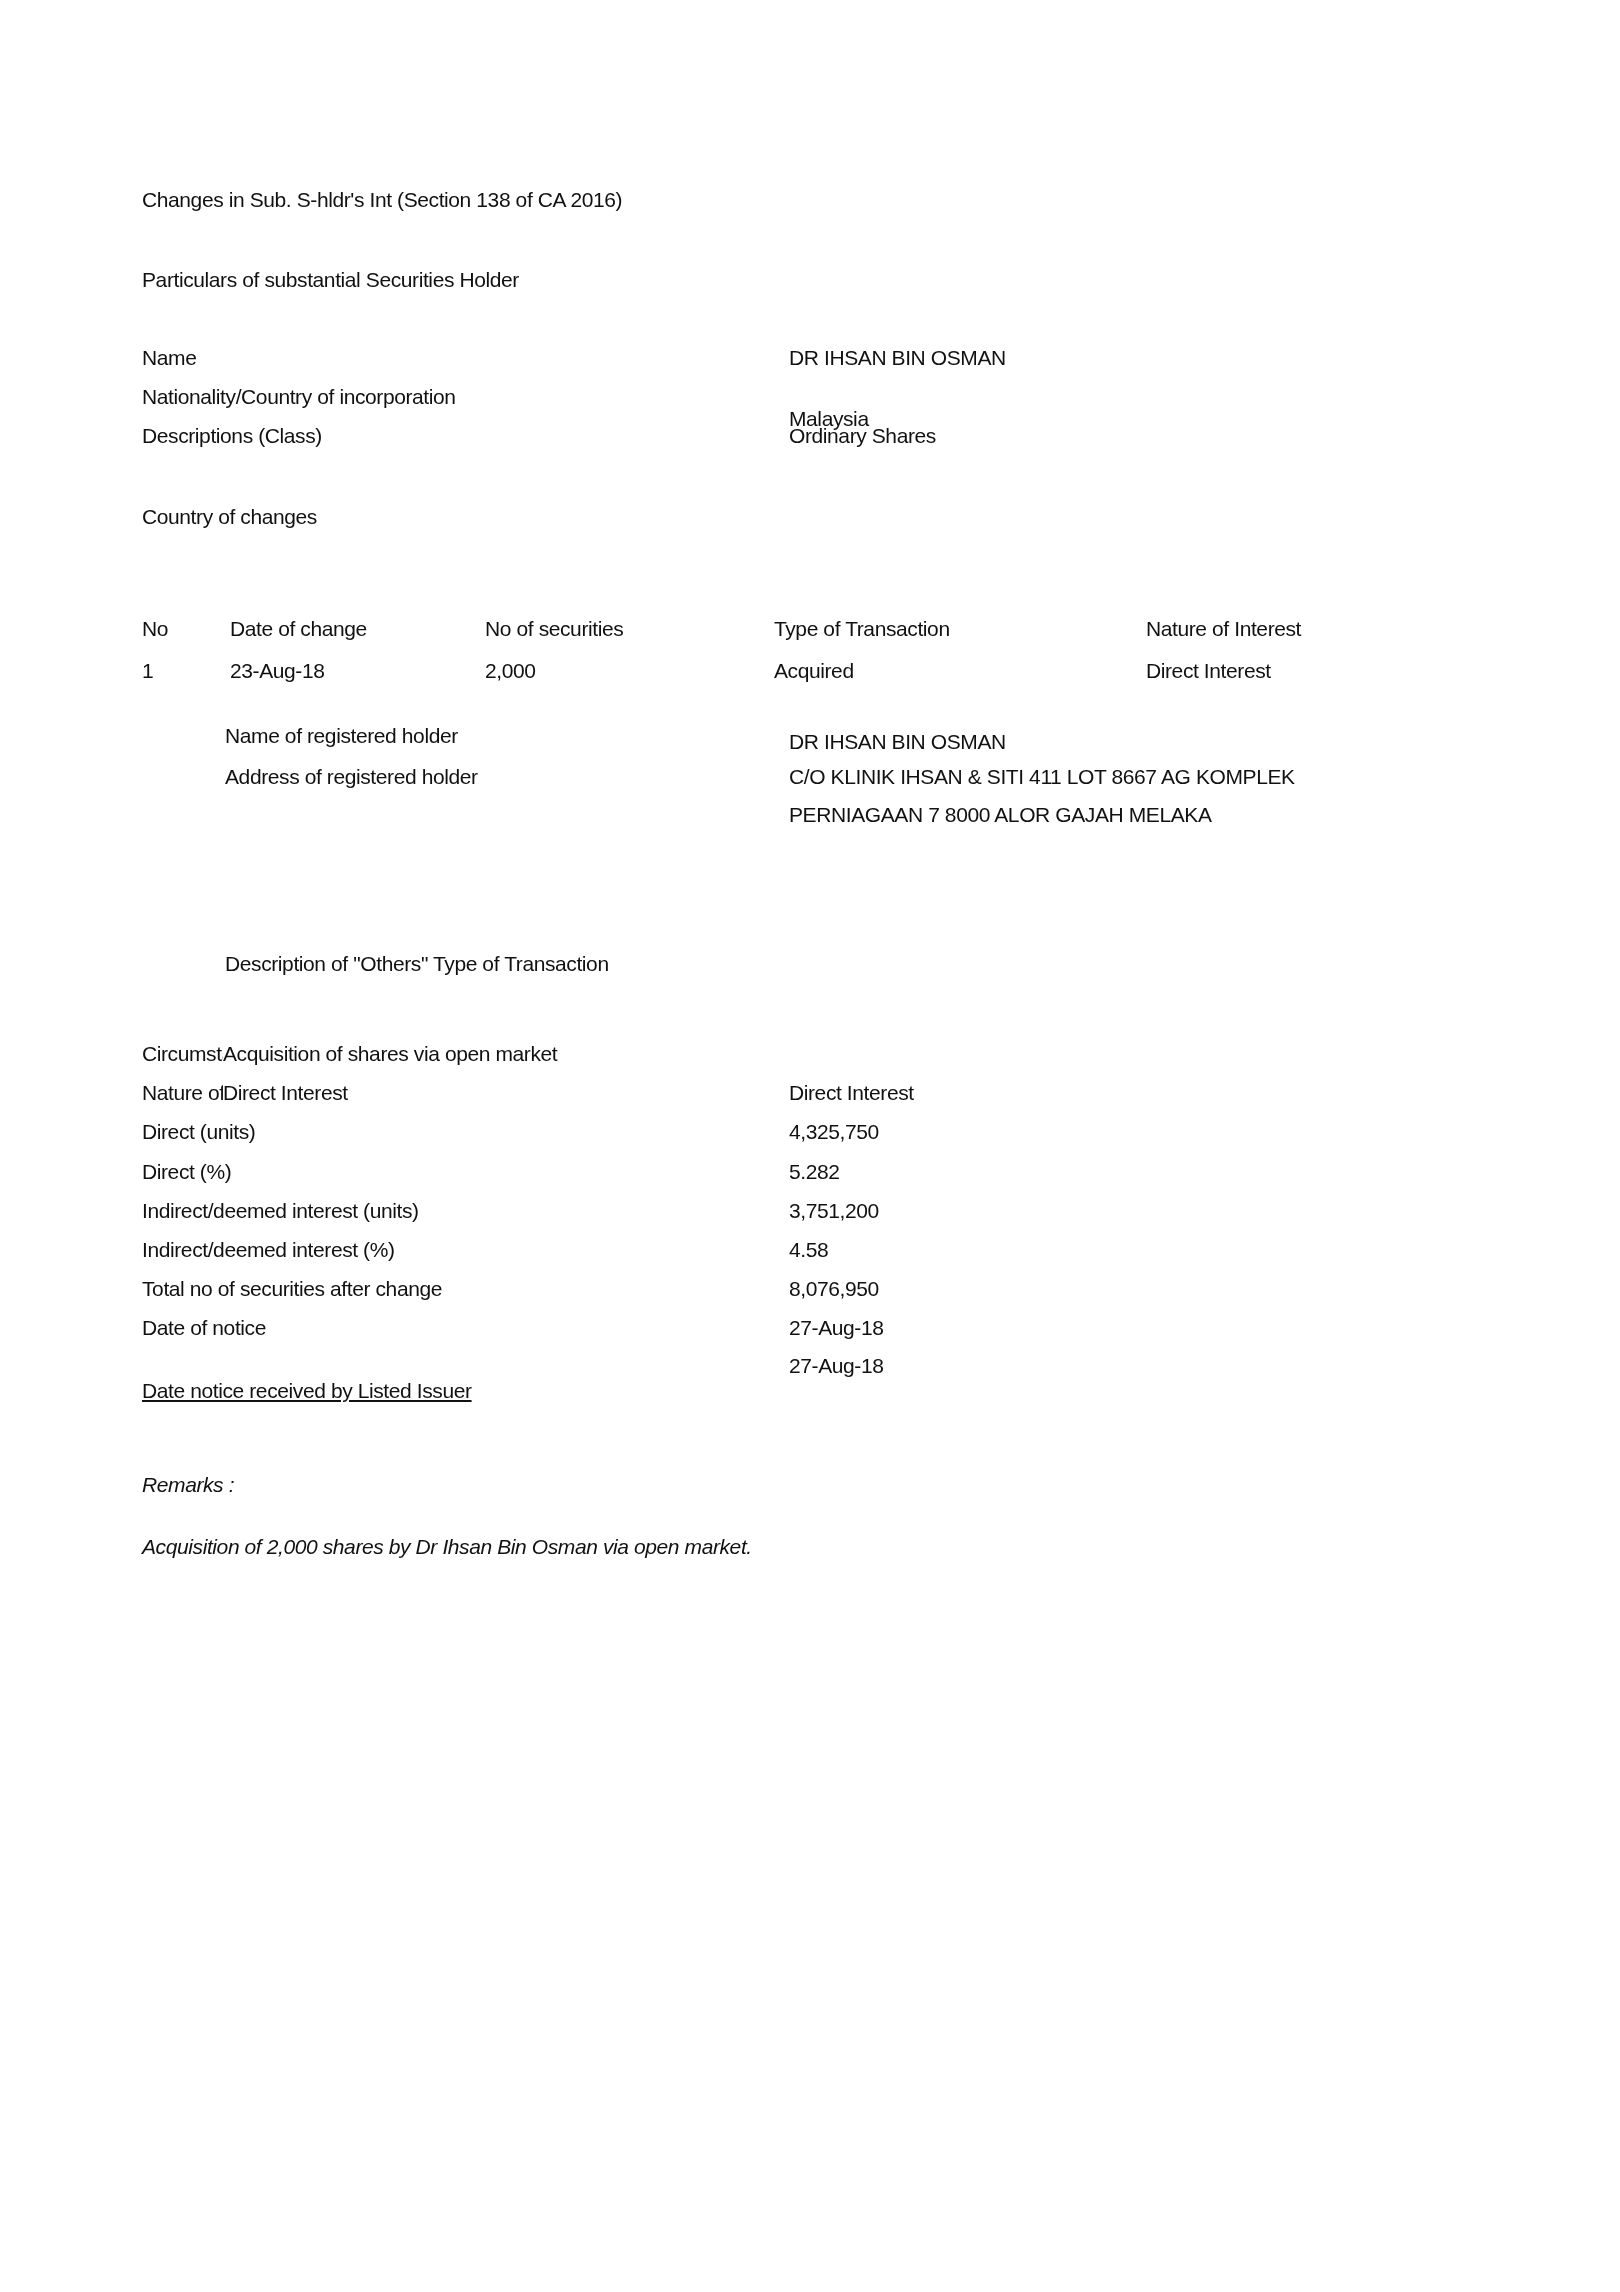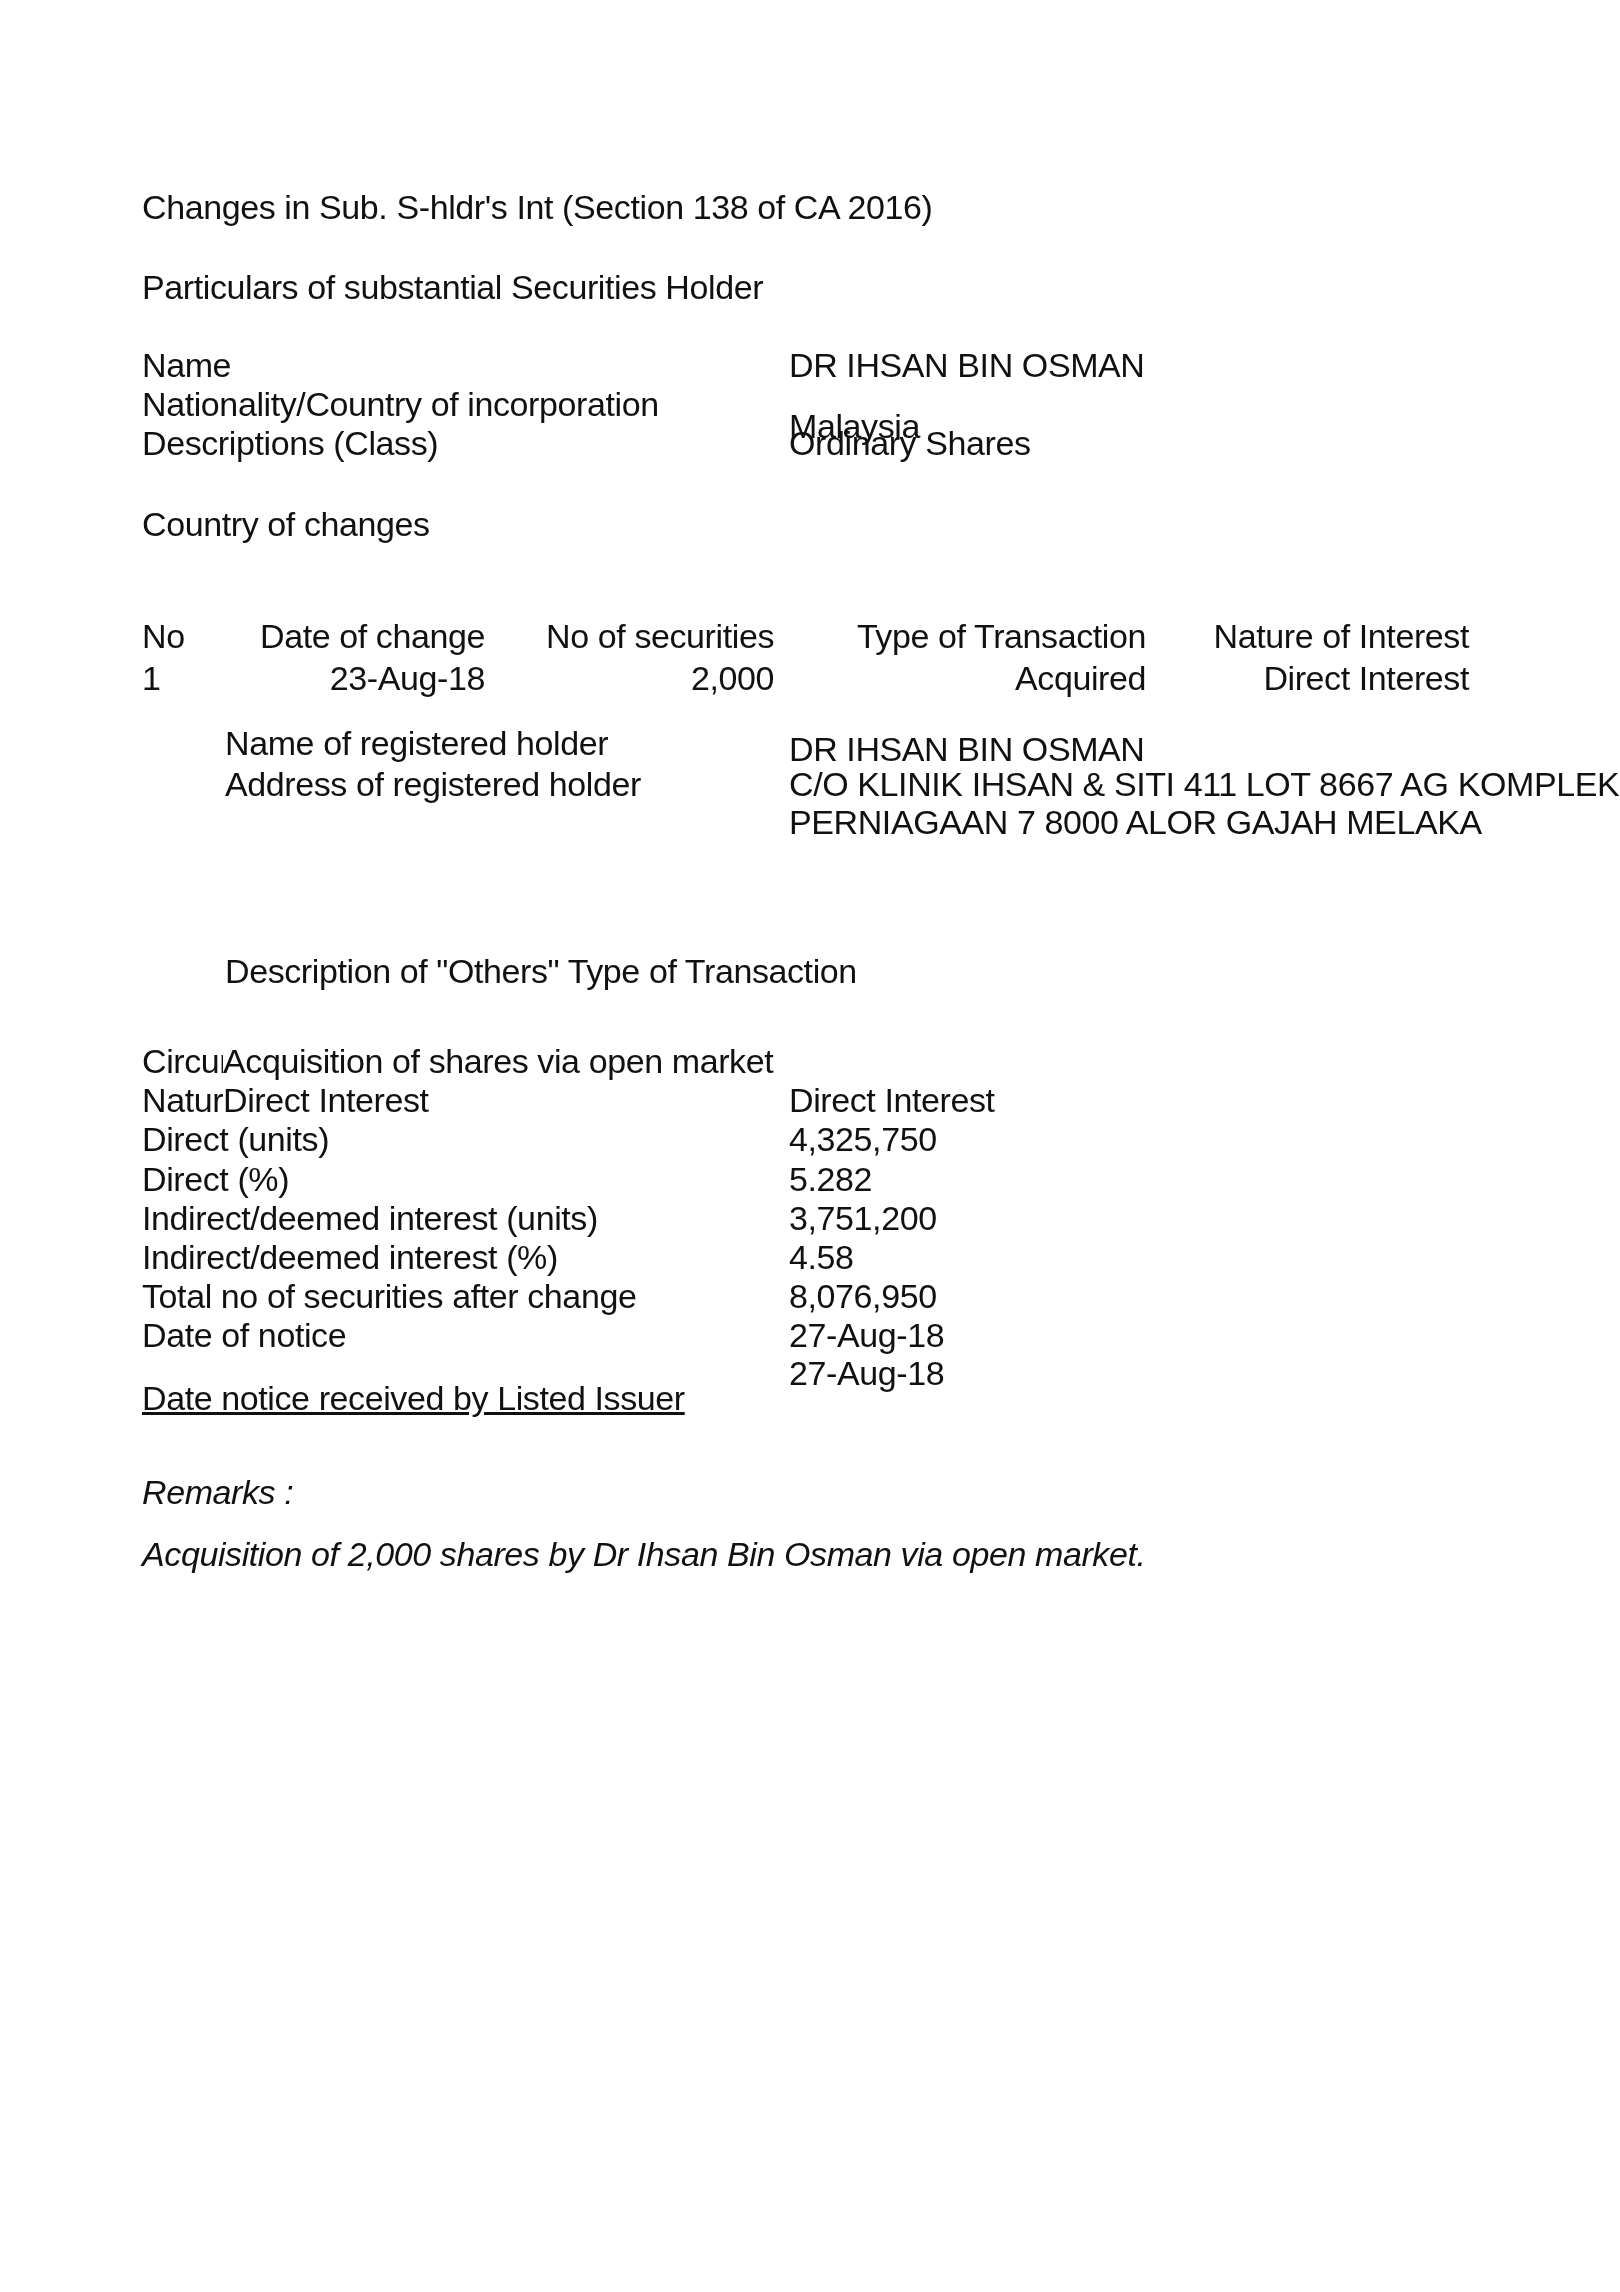--- a/index.html
+++ b/index.html
@@ -2,21 +2,21 @@
 <html><head>
 <meta charset="utf-8">
 <style>
   html, body { margin: 0; padding: 0; background: #ffffff; }
   .page {
     position: relative;
     width: 1620px;
     height: 2293px;
     background: #ffffff;
     font-family: "Liberation Sans", sans-serif;
-    font-size: 34px;
+    font-size: 21px;
     letter-spacing: -0.4px;
     color: #111111;
     overflow: hidden;
   }
   .abs { position: absolute; white-space: nowrap; }
   .indent { left: 225px; }
   .lm { left: 142px; }
   .valcol { left: 789px; }
   
   .srow { position: absolute; left: 142px; right: 39px; height: 39px; }
@@ -30,21 +30,21 @@
   .val-right { position: absolute; left: 647px; top: 0; white-space: nowrap; }
   
   .chg-table {
     position: absolute;
     left: 142px;
     top: 617px;
     display: grid;
     grid-template-columns: 88px 255px 289px 372px 323px;
     grid-auto-rows: 42px;
   }
-  .chg-table .c { text-align: right; }
+  .chg-table .c { text-align: left; }
   .chg-table .l { text-align: left; }
   .italic { font-style: italic; }
 </style>
 </head>
 <body>
 
 <div class="page">
 
   <div class="abs lm" style="top:188px;">Changes in Sub. S-hldr's Int (Section 138 of CA 2016)</div>
 

